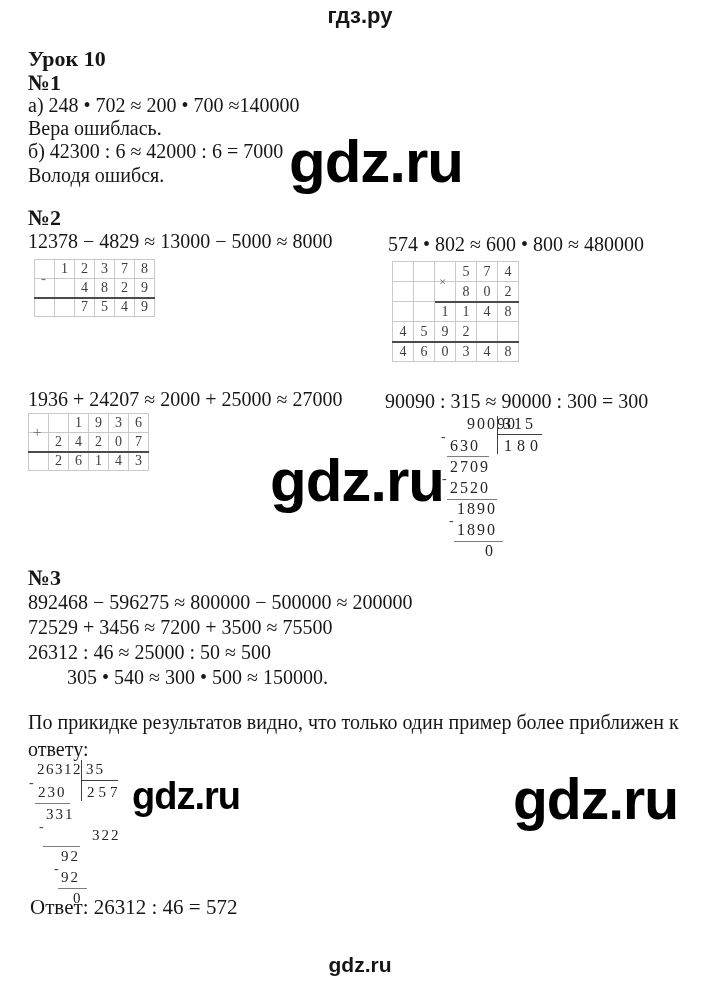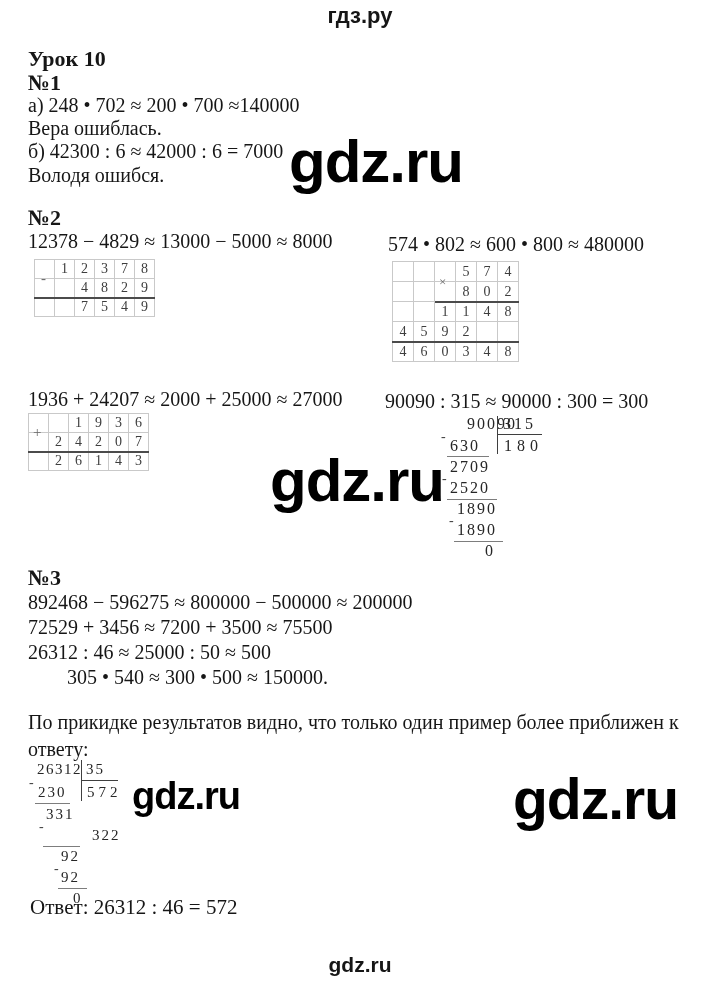--- a/index.html
+++ b/index.html
@@ -175,21 +175,21 @@
 <div class="abs t" style="left:28px;top:641px;">26312 : 46 ≈ 25000 : 50 ≈ 500</div>
 <div class="abs t" style="left:20px;top:666px;margin-left:47px;">305 • 540 ≈ 300 • 500 ≈ 150000.</div>
 
 <div class="para" style="left:28px;top:709px;">По прикидке результатов видно, что только один пример более приближен к ответу:</div>
 
 <div class="division" style="left:29px;top:759px;width:100px;height:150px;font-size:15px;">
   <span class="dig" style="left:8px;top:2px;letter-spacing:1.5px;">26312</span>
   <div class="vbar" style="left:52px;top:1px;height:41px;"></div>
   <span class="dig" style="left:57px;top:2px;">35</span>
   <div class="hbar" style="left:52px;top:21px;width:37px;"></div>
-  <span class="dig" style="left:58px;top:25px;letter-spacing:4px;">572</span>
+  <span class="dig" style="left:58px;top:25px;letter-spacing:4px;">257</span>
 
   <span class="dminus" style="left:0px;top:16px;">-</span>
   <span class="dig" style="left:9px;top:25px;">230</span>
   <div class="uline" style="left:6px;top:44px;width:35px;"></div>
 
   <span class="dig" style="left:17px;top:47px;">331</span>
 
   <span class="dminus" style="left:10px;top:60px;">-</span>
   <span class="dig" style="left:17px;top:68px;margin-left:46px;">322</span>
   <div class="uline" style="left:14px;top:87px;width:37px;"></div>

